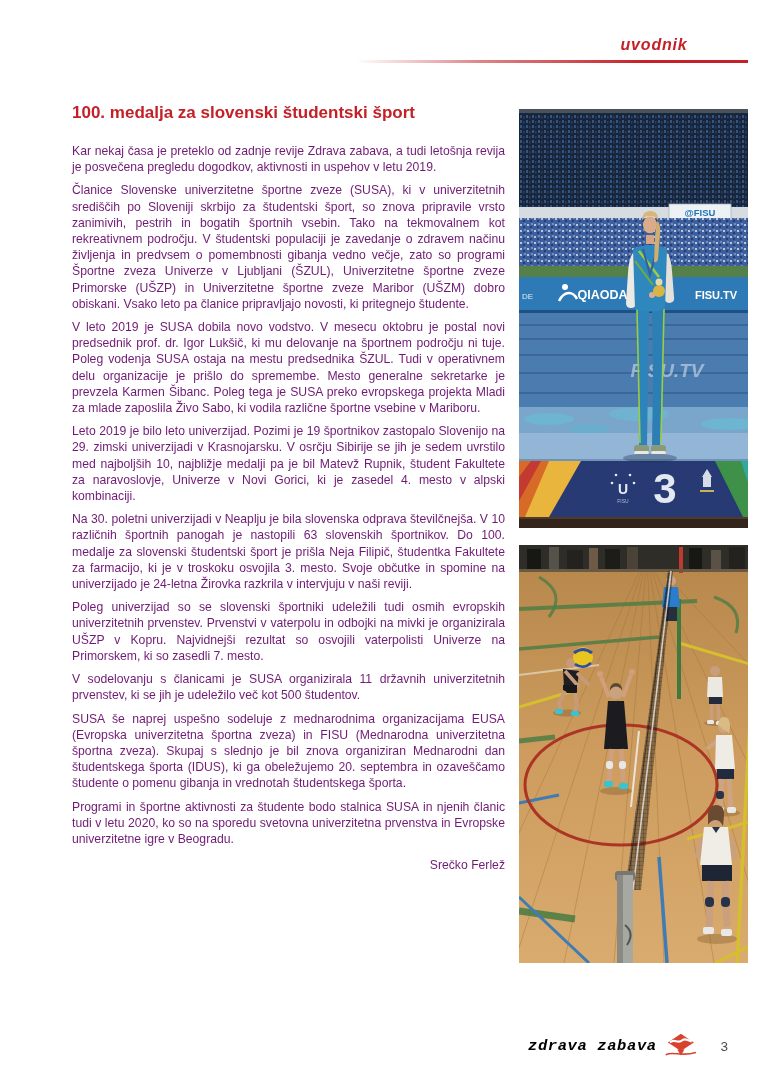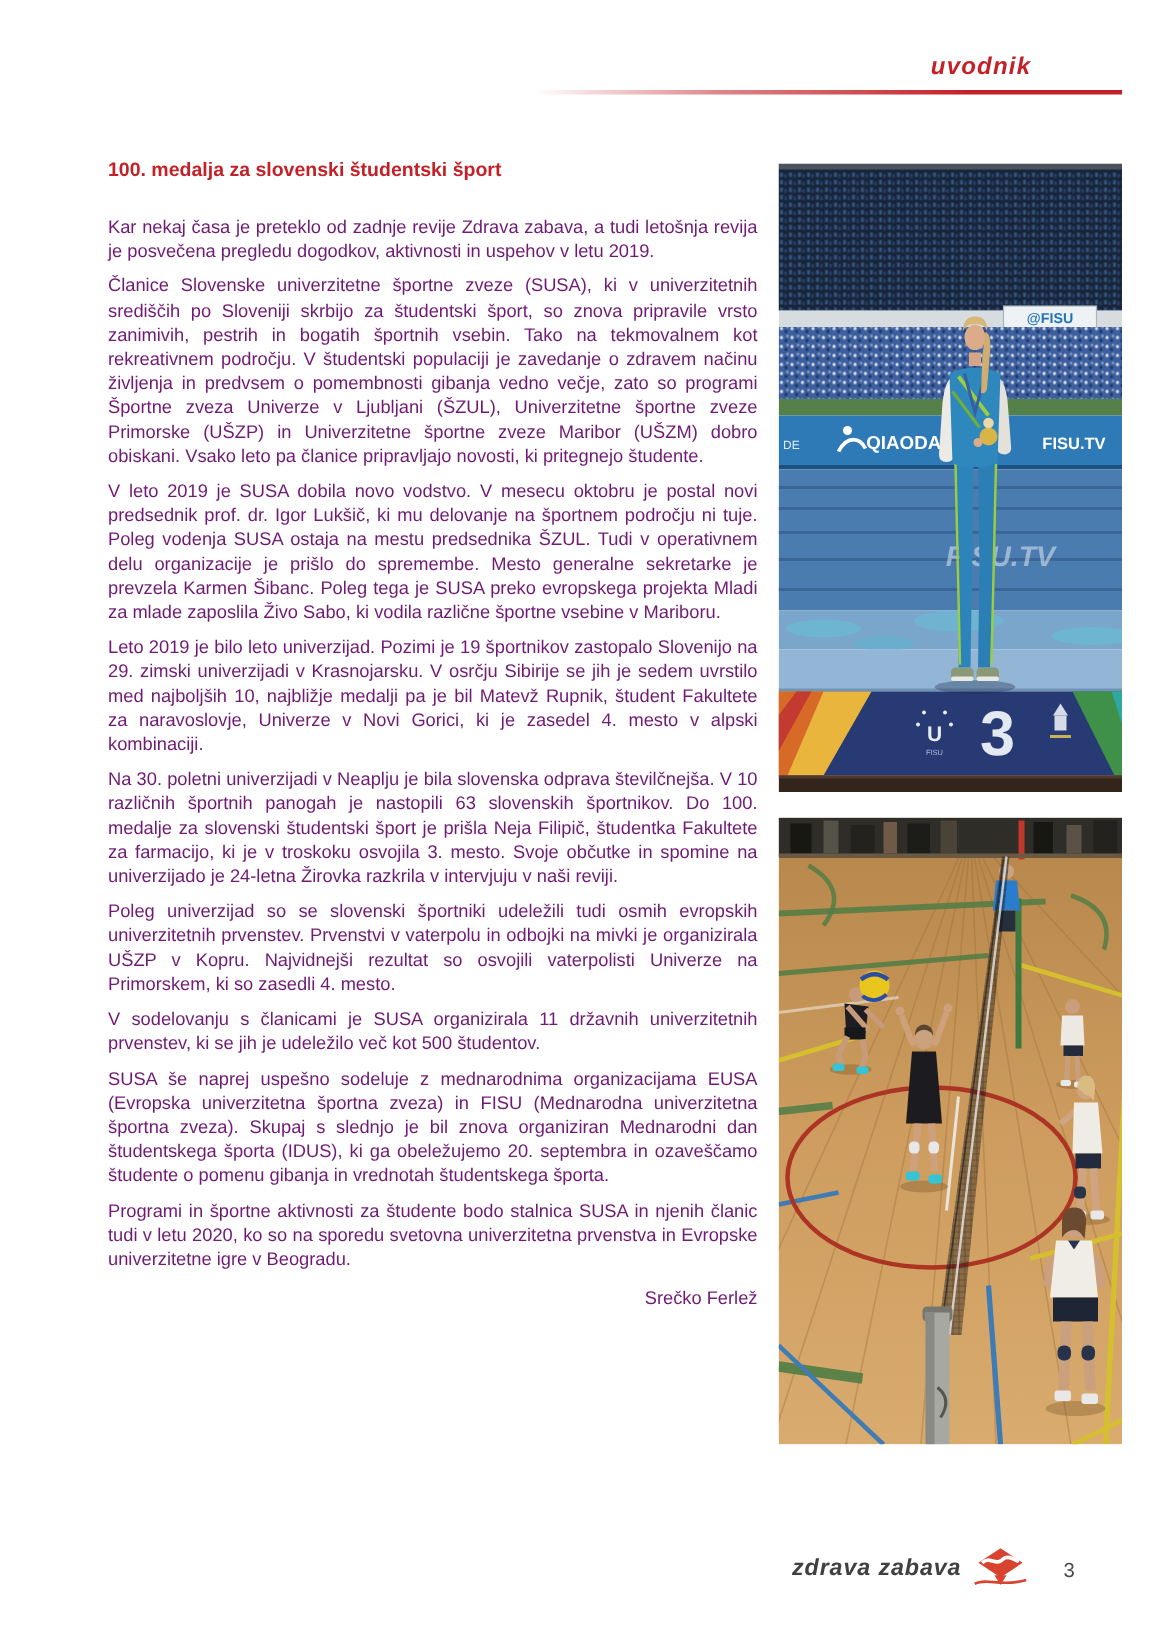--- a/index.html
+++ b/index.html
@@ -11,62 +11,62 @@
     position:absolute; top:36px; left:612px; width:84px;
     color:#c32127; font-size:16px; font-weight:700; font-style:italic;
     letter-spacing:0.8px; text-align:center;
   }
   .header-rule {
     position:absolute; top:60px; left:356px; width:412px; height:3px;
     background:linear-gradient(to right, rgba(195,33,39,0) 0%, rgba(195,33,39,0.55) 30%, #c32127 70%);
   }
   .article-title {
     position:absolute; top:102px; left:72px; width:440px; margin:0;
-    color:#c32127; font-size:13px; font-weight:700; line-height:22px;
+    color:#c32127; font-size:17px; font-weight:700; line-height:22px;
   }
   .article-body {
     position:absolute; top:143px; left:72px; width:433px;
     color:#701a75; font-size:12.2px; line-height:16.2px;
     text-align:justify; hyphens:auto;
   }
   .article-body p { margin:0 0 7px 0; }
   .signature { text-align:right; margin-top:10px !important; }
   figure.photo { position:absolute; margin:0; left:519px; width:249px; overflow:hidden; }
   .photo-podium     { top:109px; height:419px;text-align:center; }
   .photo-volleyball { top:545px; height:418px; }
   figure.photo svg { display:block; }
   .photo text { font-family:"Liberation Sans", sans-serif; }
   .page-footer {
     position:absolute; top:1026px; left:528px; width:200px; height:40px;
     display:flex; align-items:center;
   }
   .brand {
-    color:#404040; font-size:15.5px; font-weight:700; font-style:italic;
-    letter-spacing:0.6px; white-space:nowrap;
+    color:#000000; font-size:15.5px; font-weight:700; font-style:italic;
+    letter-spacing:0.6px; white-space:nowrap;font-family:Liberation Mono, monospace;
   }
   .brand-logo { margin-left:8px; }
   .page-number { margin-left:24px; color:#4a4a4a; font-size:13.5px; }
 </style>
 </head>
 <body>
 
 <div class="page">
 
   <span class="section-label">uvodnik</span>
   <div class="header-rule"></div>
 
   <h1 class="article-title">100. medalja za slovenski študentski šport</h1>
 
   <div class="article-body">
     <p>Kar nekaj časa je preteklo od zadnje revije Zdrava zabava, a tudi letošnja revija je posvečena pregledu dogodkov, aktivnosti in uspehov v letu 2019.</p>
     <p>Članice Slovenske univerzitetne športne zveze (SUSA), ki v univerzitetnih središčih po Sloveniji skrbijo za študentski šport, so znova pripravile vrsto zanimivih, pestrih in bogatih športnih vsebin. Tako na tekmovalnem kot rekreativnem področju. V študentski populaciji je zavedanje o zdravem načinu življenja in predvsem o pomembnosti gibanja vedno večje, zato so programi Športne zveza Univerze v Ljubljani (ŠZUL), Univerzitetne športne zveze Primorske (UŠZP) in Univerzitetne športne zveze Maribor (UŠZM) dobro obiskani. Vsako leto pa članice pripravljajo novosti, ki pritegnejo študente.</p>
     <p>V leto 2019 je SUSA dobila novo vodstvo. V mesecu oktobru je postal novi predsednik prof. dr. Igor Lukšič, ki mu delovanje na športnem področju ni tuje. Poleg vodenja SUSA ostaja na mestu predsednika ŠZUL. Tudi v operativnem delu organizacije je prišlo do spremembe. Mesto generalne sekretarke je prevzela Karmen Šibanc. Poleg tega je SUSA preko evropskega projekta Mladi za mlade zaposlila Živo Sabo, ki vodila različne športne vsebine v Mariboru.</p>
     <p>Leto 2019 je bilo leto univerzijad. Pozimi je 19 športnikov zastopalo Slovenijo na 29. zimski univerzijadi v Krasnojarsku. V osrčju Sibirije se jih je sedem uvrstilo med najboljših 10, najbližje medalji pa je bil Matevž Rupnik, študent Fakultete za naravoslovje, Univerze v Novi Gorici, ki je zasedel 4. mesto v alpski kombinaciji.</p>
     <p>Na 30. poletni univerzijadi v Neaplju je bila slovenska odprava številčnejša. V 10 različnih športnih panogah je nastopili 63 slovenskih športnikov. Do 100. medalje za slovenski študentski šport je prišla Neja Filipič, študentka Fakultete za farmacijo, ki je v troskoku osvojila 3. mesto. Svoje občutke in spomine na univerzijado je 24-letna Žirovka razkrila v intervjuju v naši reviji.</p>
-    <p>Poleg univerzijad so se slovenski športniki udeležili tudi osmih evropskih univerzitetnih prvenstev. Prvenstvi v vaterpolu in odbojki na mivki je organizirala UŠZP v Kopru. Najvidnejši rezultat so osvojili vaterpolisti Univerze na Primorskem, ki so zasedli 4. mesto.</p>
+    <p>Poleg univerzijad so se slovenski športniki udeležili tudi osmih evropskih univerzitetnih prvenstev. Prvenstvi v vaterpolu in odbojki na mivki je organizirala UŠZP v Kopru. Najvidnejši rezultat so osvojili vaterpolisti Univerze na Primorskem, ki so zasedli 7. mesto.</p>
     <p>V sodelovanju s članicami je SUSA organizirala 11 državnih univerzitetnih prvenstev, ki se jih je udeležilo več kot 500 študentov.</p>
     <p>SUSA še naprej uspešno sodeluje z mednarodnima organizacijama EUSA (Evropska univerzitetna športna zveza) in FISU (Mednarodna univerzitetna športna zveza). Skupaj s slednjo je bil znova organiziran Mednarodni dan študentskega športa (IDUS), ki ga obeležujemo 20. septembra in ozaveščamo študente o pomenu gibanja in vrednotah študentskega športa.</p>
     <p>Programi in športne aktivnosti za študente bodo stalnica SUSA in njenih članic tudi v letu 2020, ko so na sporedu svetovna univerzitetna prvenstva in Evropske univerzitetne igre v Beogradu.</p>
     <p class="signature">Srečko Ferlež</p>
   </div>
 
   <figure class="photo photo-podium">
     <svg width="249" height="419" viewBox="0 0 249 419" xmlns="http://www.w3.org/2000/svg">
       <defs>
         <pattern id="p1-seats" width="6" height="5" patternUnits="userSpaceOnUse">

